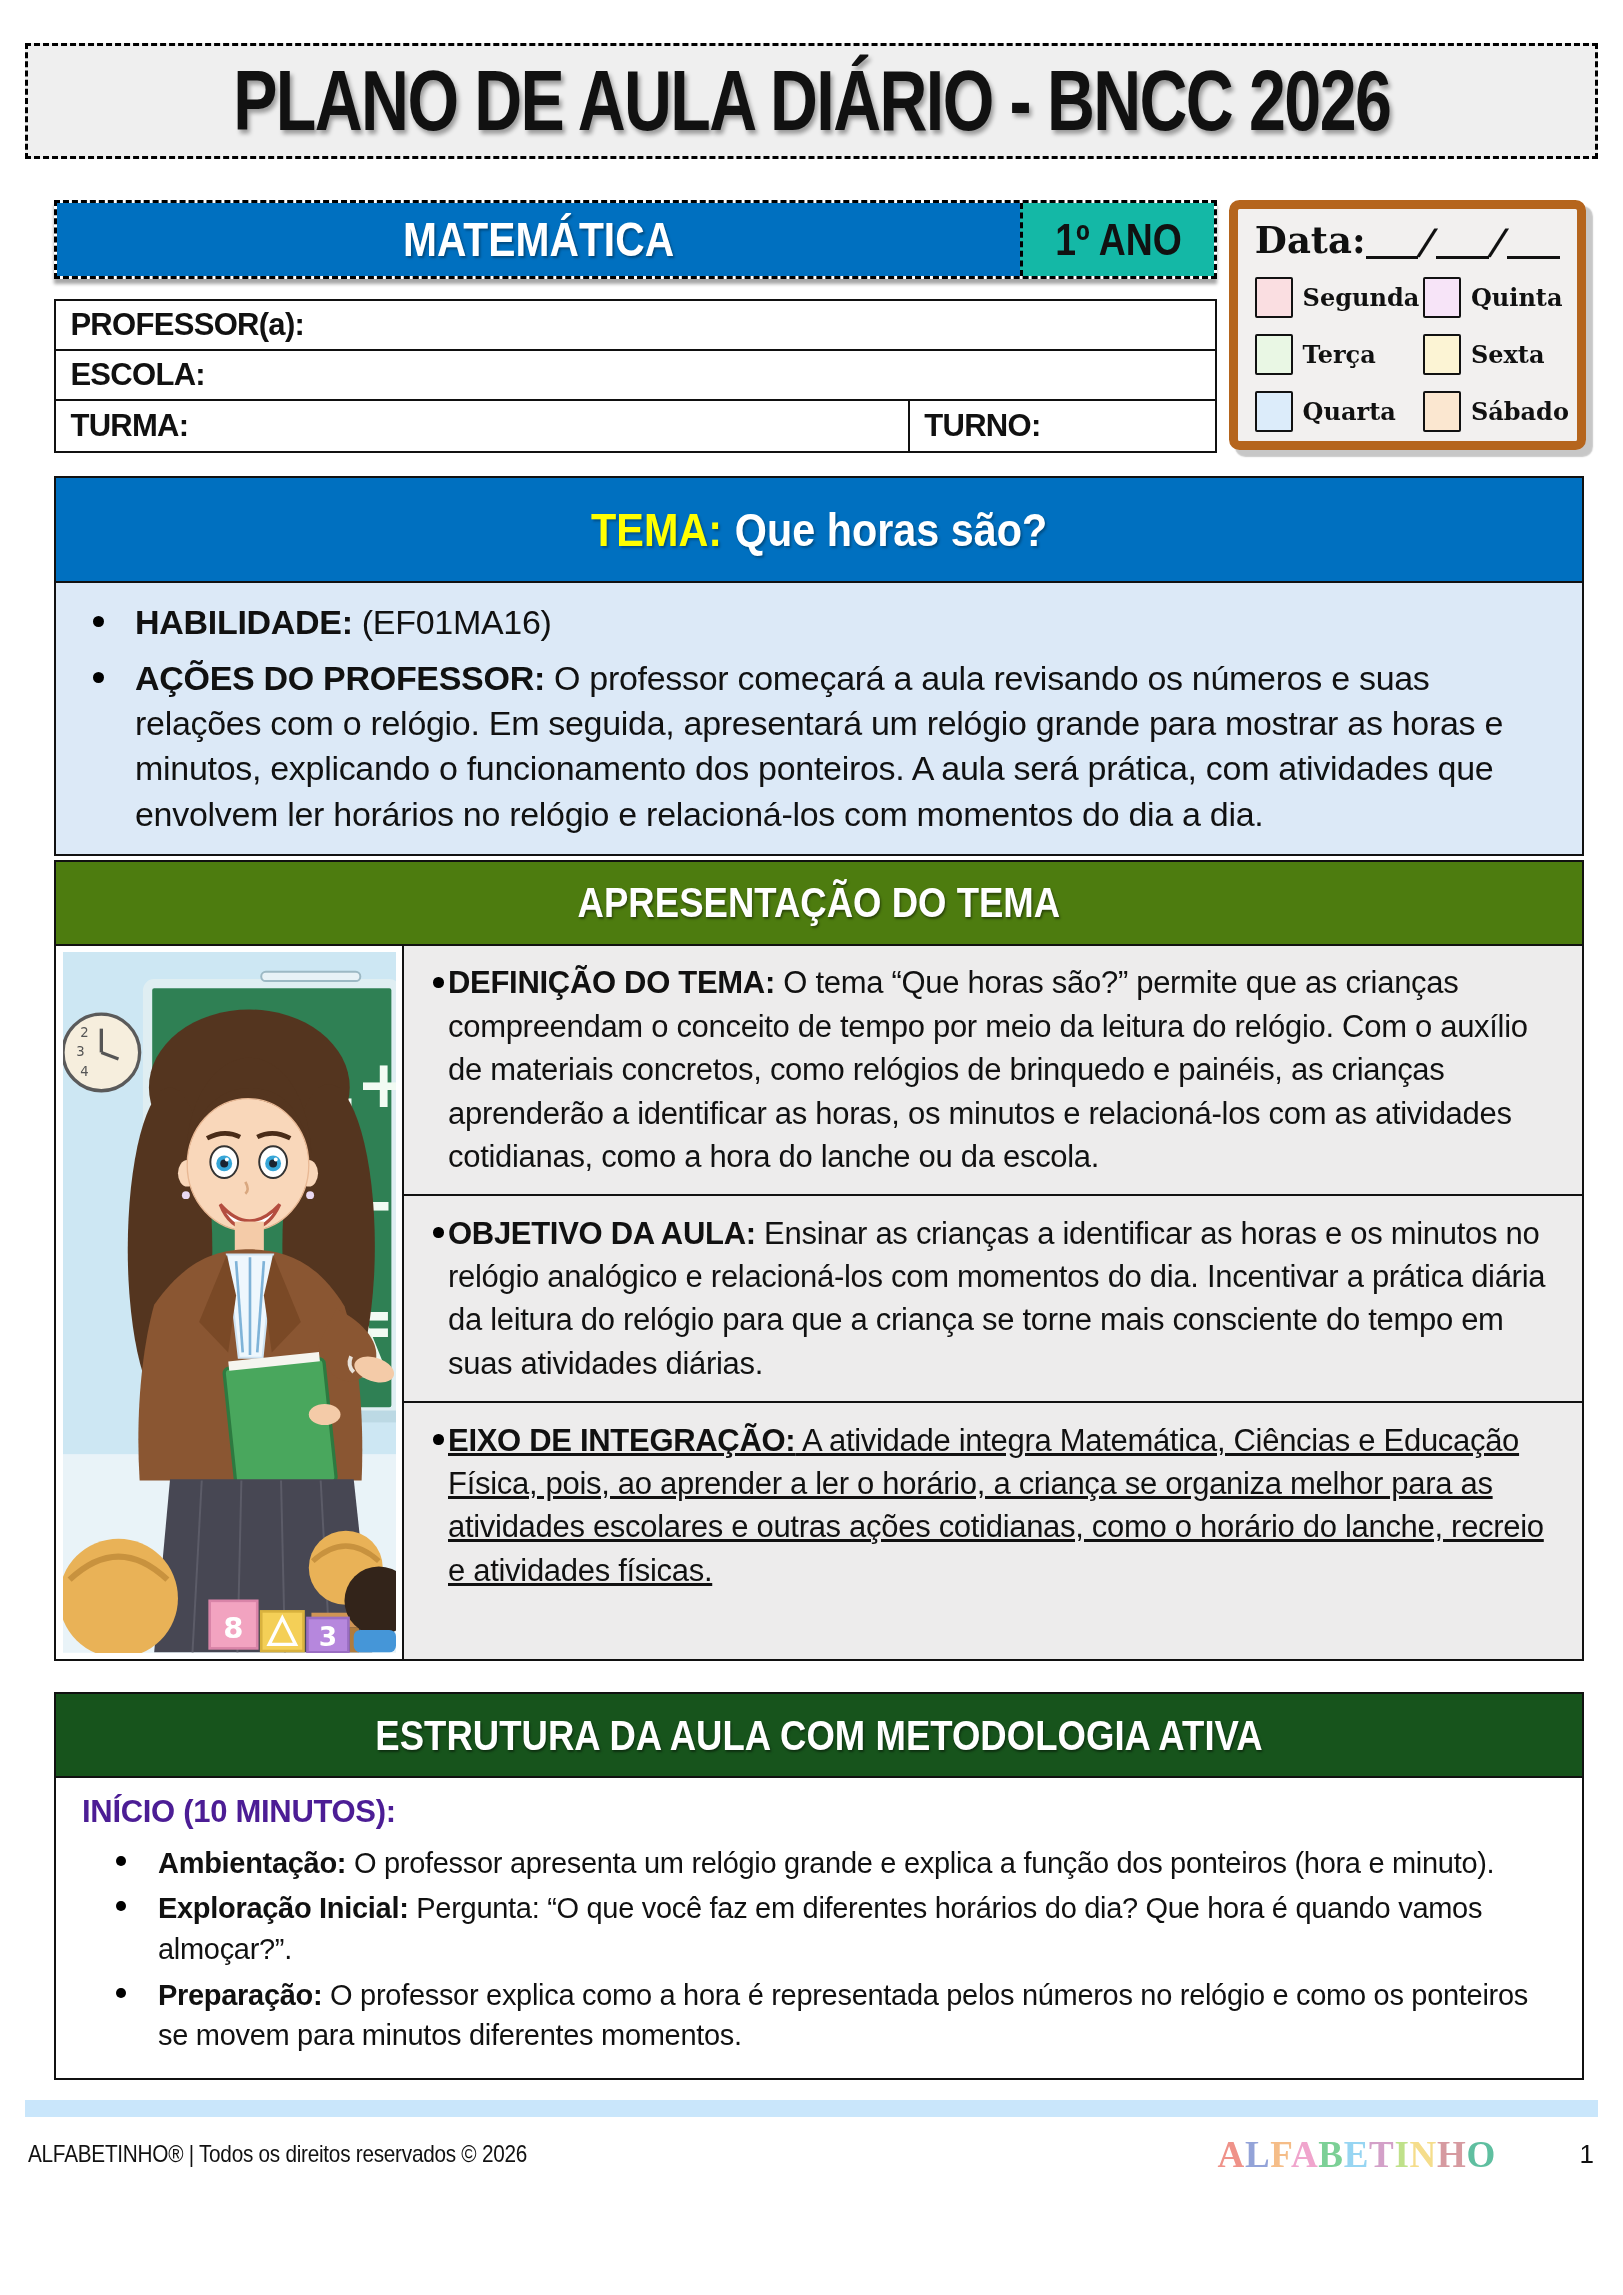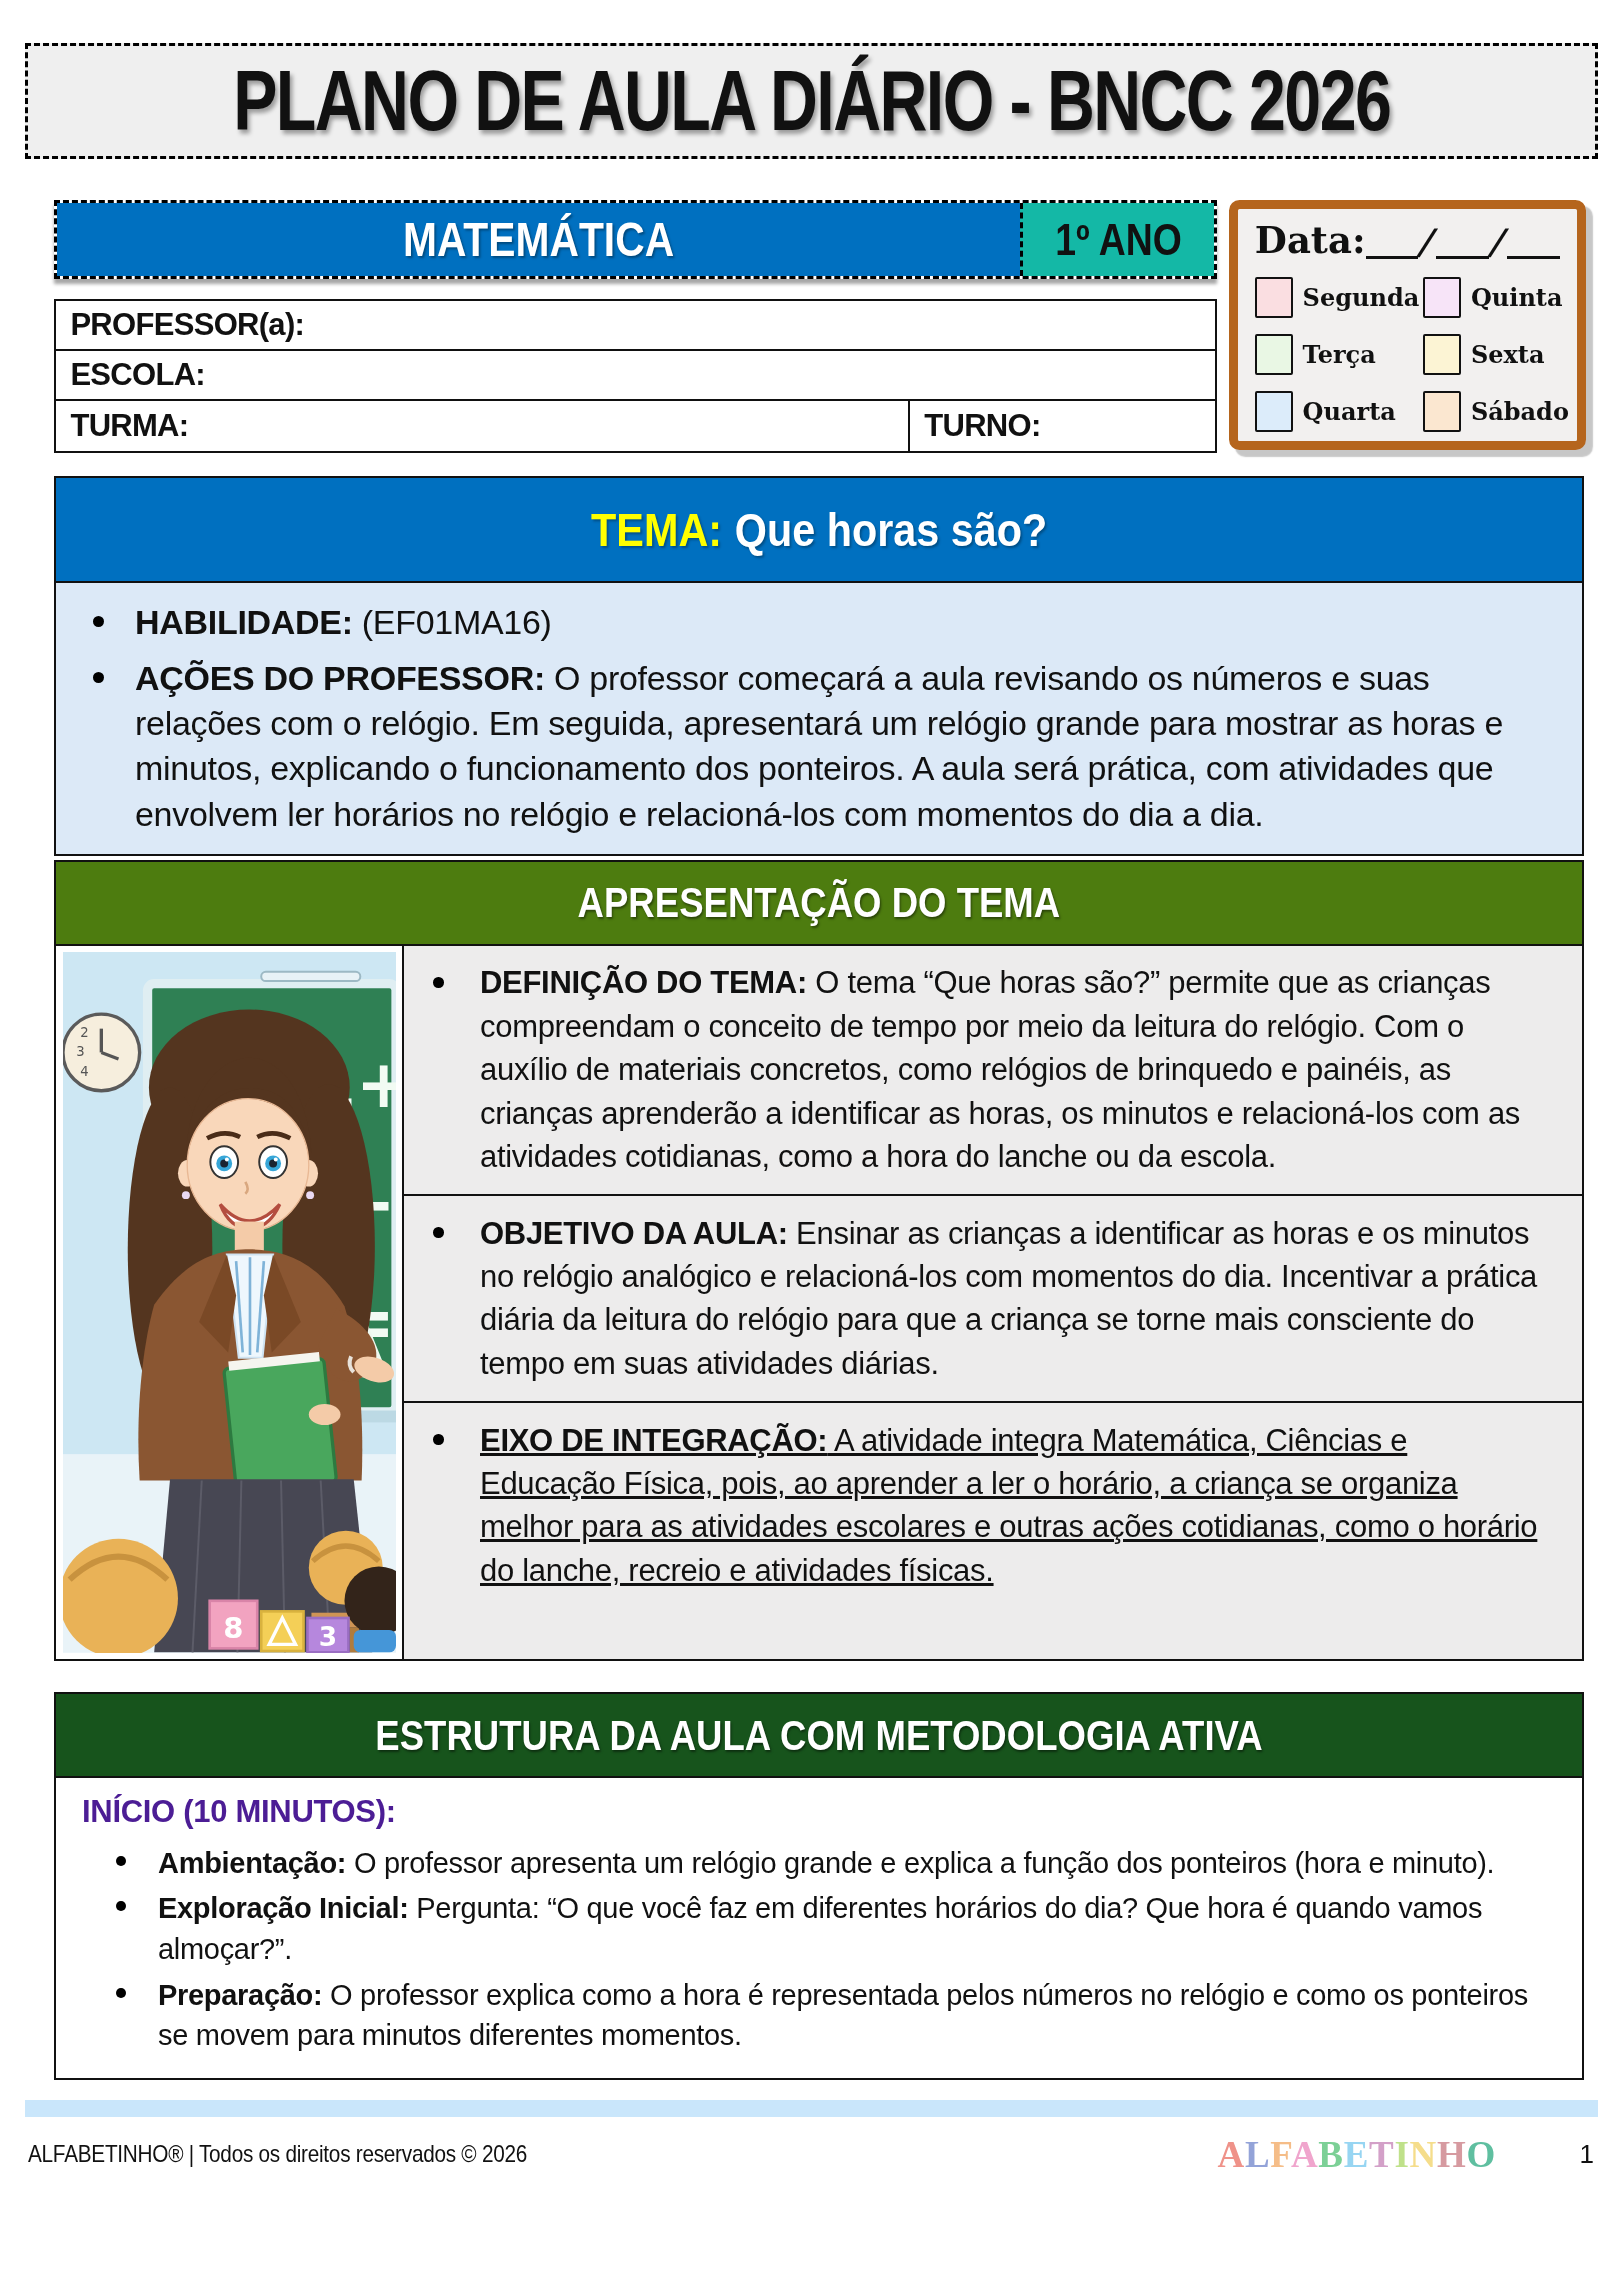--- a/index.html
+++ b/index.html
@@ -73,21 +73,21 @@
     display:flex;align-items:center;justify-content:center;}
   .apres-header span{color:#fff;font-weight:bold;font-size:43px;transform:scaleX(0.85);
     white-space:nowrap;text-shadow:1.3px 2px 2.6px rgba(0,0,0,0.45);}
   .apres-body{display:flex;align-items:stretch;}
   .apres-img{width:348px;flex:0 0 auto;border-right:2.6px solid #111;background:#fff;
     padding:6.5px;box-sizing:border-box;}
   .apres-img svg{width:100%;height:100%;display:block;}
   .apres-content{flex:1;background:#edecec;display:flex;flex-direction:column;}
   .apres-block{border-bottom:2.6px solid #111;padding:15.7px 34px 15.7px 0;}
   .apres-block:last-child{border-bottom:none;flex:1;text-decoration:underline;}
-  .apres-block .item{position:relative;padding-left:76px;font-size:31px;letter-spacing:-0.3px;line-height:1.4;}
+  .apres-block .item{position:relative;padding-left:44px;font-size:31px;letter-spacing:-0.3px;line-height:1.4;}
   .apres-block .dot{left:29px;top:15.7px;width:10.5px;height:10.5px;}
   
   .estrutura{margin:31px 39px 0 54px;border:2.6px solid #111;box-sizing:border-box;}
   .estrutura-header{height:82px;background:#17541C;border-bottom:2.6px solid #111;
     display:flex;align-items:center;justify-content:center;}
   .estrutura-header span{color:#fff;font-weight:bold;font-size:43px;transform:scaleX(0.85);
     white-space:nowrap;text-shadow:1.3px 2px 2.6px rgba(0,0,0,0.45);}
   .estrutura-body{background:#ffffff;padding:15.7px 39px 17px 26px;}
   .phase-title{color:#4c1d95;font-weight:bold;font-size:31px;letter-spacing:-0.3px;margin-bottom:13px;}
   .estrutura-body li{padding-left:76px;font-size:29px;letter-spacing:-0.3px;line-height:1.4;margin-bottom:5.2px;}

